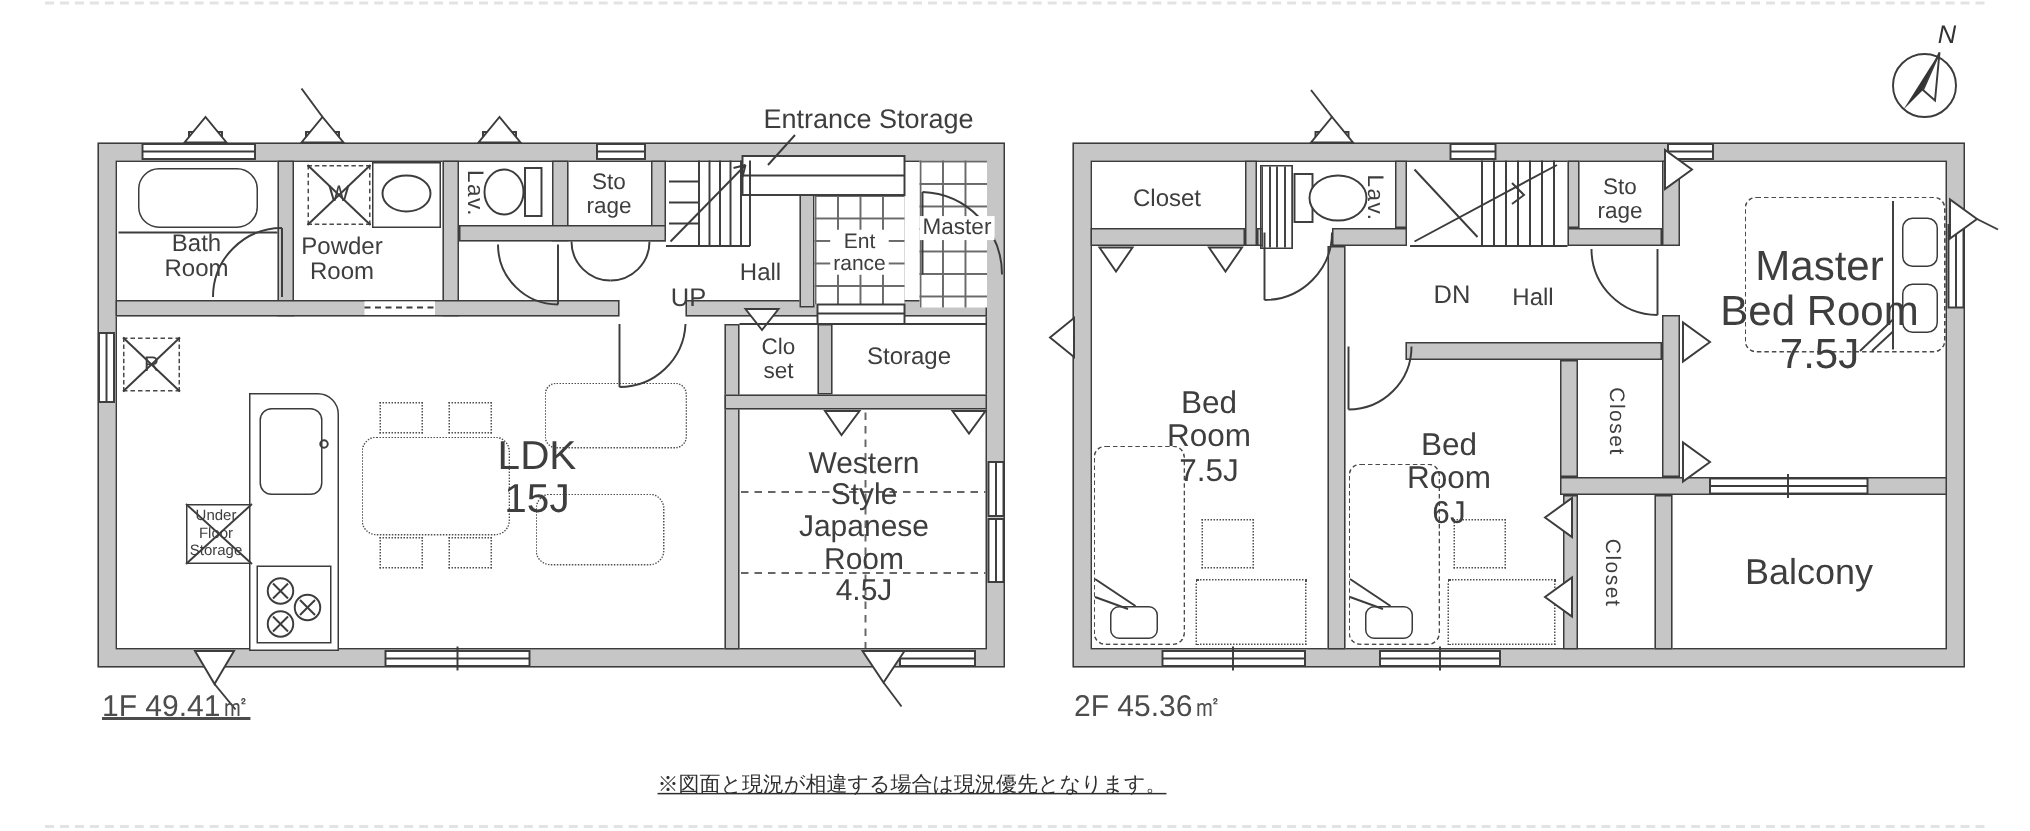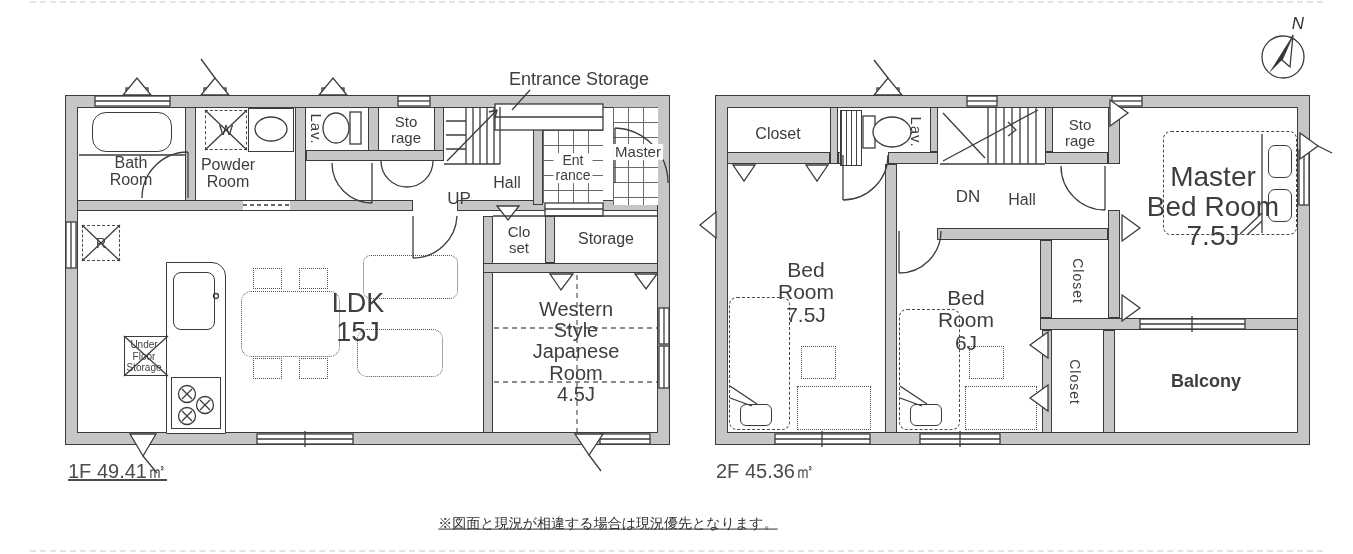--- a/index.html
+++ b/index.html
@@ -313,19 +313,19 @@
 Bed Room
 7.5J</div>
   <div class="lbl" style="left:806px;top:292px;font-size:21px;">Bed
 Room
 7.5J</div>
   <div class="lbl" style="left:966px;top:320px;font-size:21px;">Bed
 Room
 6J</div>
   <div class="lbl vert" style="left:1078px;top:281px;font-size:14px;">Closet</div>
   <div class="lbl vert" style="left:1075px;top:382px;font-size:14px;">Closet</div>
-  <div class="lbl" style="left:1206px;top:382px;font-size:18px;font-weight:bold;">Balcony</div>
+  <div class="lbl" style="left:1206px;top:382px;font-size:24px;">Balcony</div>
   <div class="lbl left" style="left:716px;top:461px;font-size:20px;color:#4c4c4c;">2F 45.36㎡</div>
 
   <div class="lbl" style="left:1298px;top:24px;font-size:17px;font-style:italic;color:#333;">N</div>
   <div class="lbl" style="left:608px;top:523px;font-size:14px;color:#2f2f2f;white-space:nowrap;text-decoration:underline;">※図面と現況が相違する場合は現況優先となります。</div>
 
 </div>
 
 </body></html>

